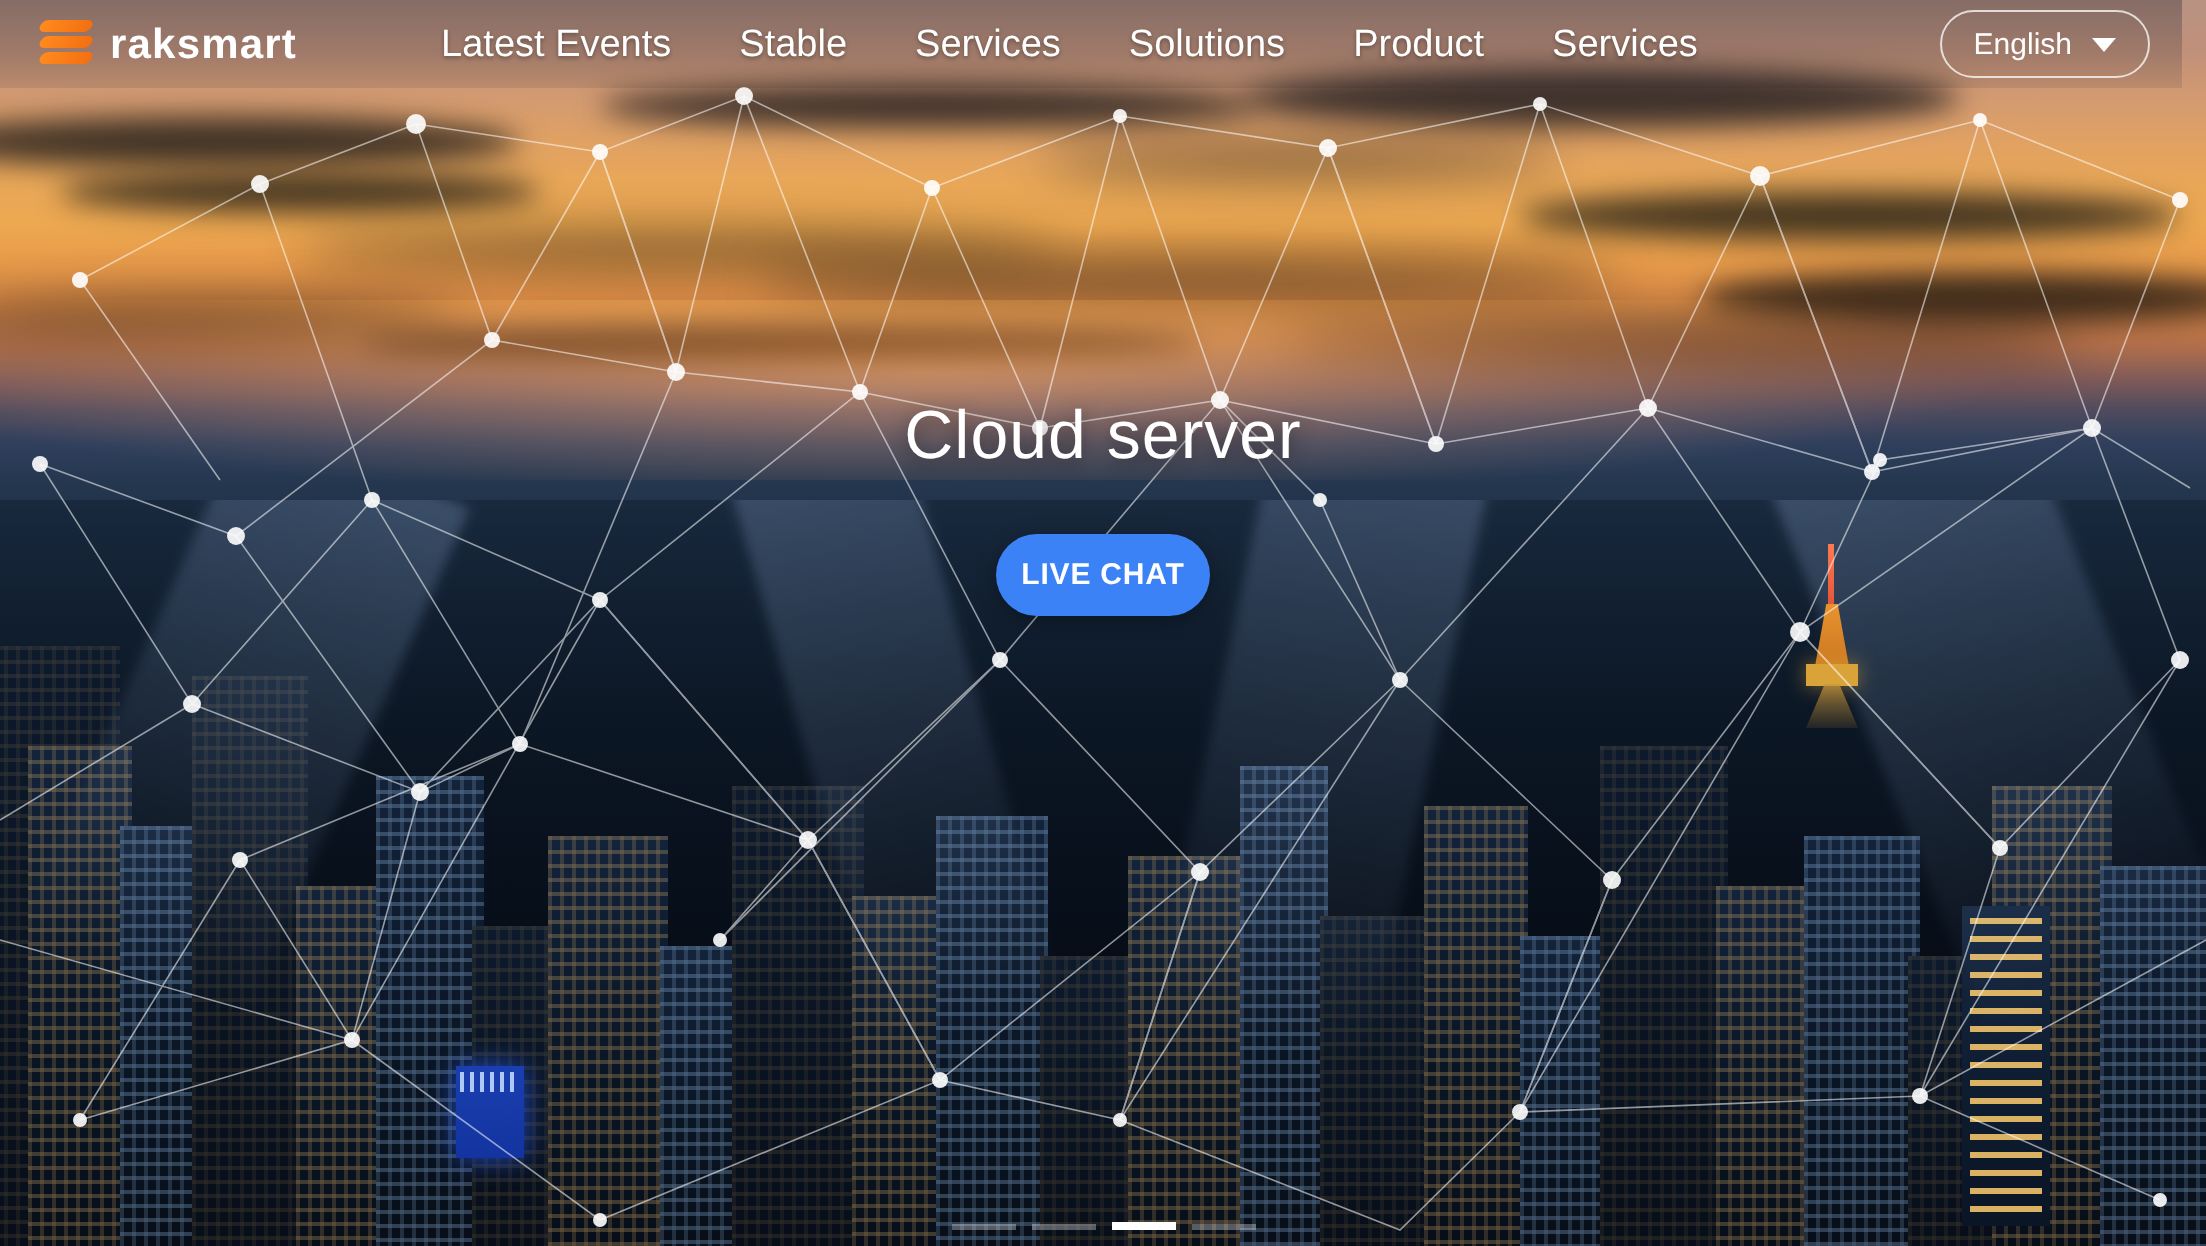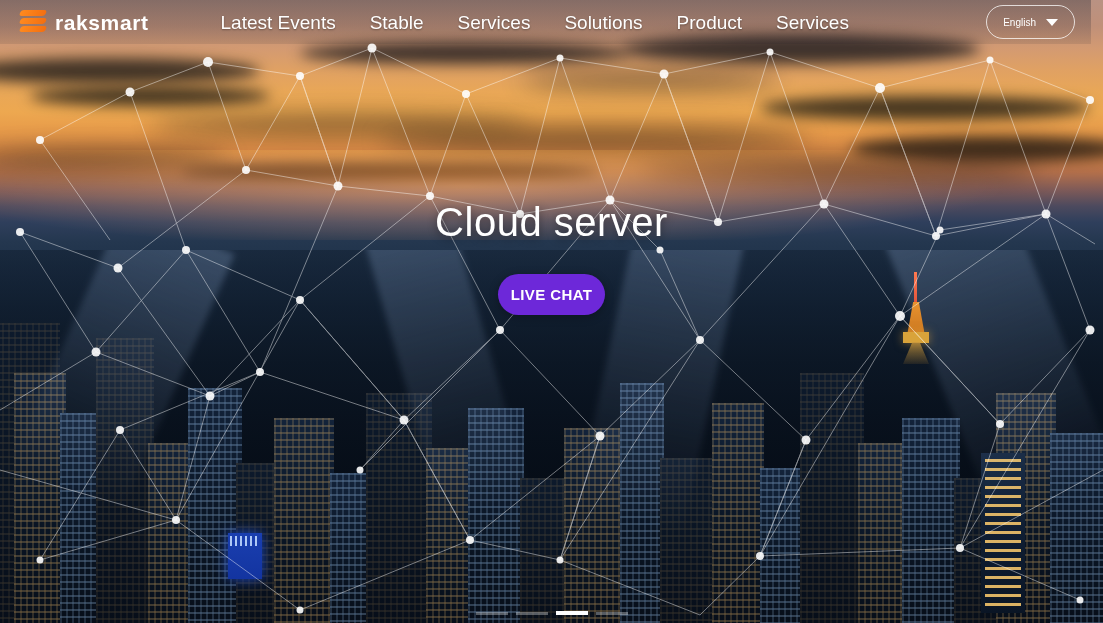--- a/index.html
+++ b/index.html
@@ -178,51 +178,51 @@
     white-space:nowrap; cursor:pointer;
     text-shadow:0 1px 2px rgba(0,0,0,.35);
   }
 
   .lang {
     margin-left:auto;
     display:flex; align-items:center; justify-content:center; gap:10px;
     height:33px; padding:16px 16px;
     border:1px solid rgba(255,255,255,.75);
     border-radius:18px;
-    color:#ffffff; font-size:10px;
+    color:#ffffff; font-size:15px;
     cursor:pointer; white-space:nowrap;
   }
   .chev {
     width:0; height:0;
     border-left:6px solid transparent;
     border-right:6px solid transparent;
     border-top:7px solid #ffffff;
   }
 
   
   .hero {
     position:absolute; left:0; right:0; top:200px;
     display:flex; flex-direction:column; align-items:center;
     z-index:20;
   }
   .hero-title {
-    color:#ffffff; font-size:40px; font-weight:normal;
+    color:#ffffff; font-size:34px; font-weight:normal;
     letter-spacing:.5px; line-height:1.1;
     text-shadow:0 2px 10px rgba(0,0,0,.45);
   }
   .hero-sub {
     margin-top:29px;
     color:#ffffff; font-size:21px; letter-spacing:.4px;
     text-shadow:0 2px 8px rgba(0,0,0,.45);
   }
   .chat-btn {
     margin-top:30px;
     display:flex; align-items:center; justify-content:center;
     width:107px; height:41px;
-    background:#6d28d9;
+    background:#3b82f6;
     border:none; border-radius:21px;
     color:#ffffff; font-size:15px; font-weight:bold; letter-spacing:.4px;
     font-family:"Liberation Sans", sans-serif;
     cursor:pointer;
     box-shadow:0 2px 10px rgba(0,0,0,.3);
   }
 
   
   .dots {
     position:absolute; left:0; right:0; bottom:8px;

